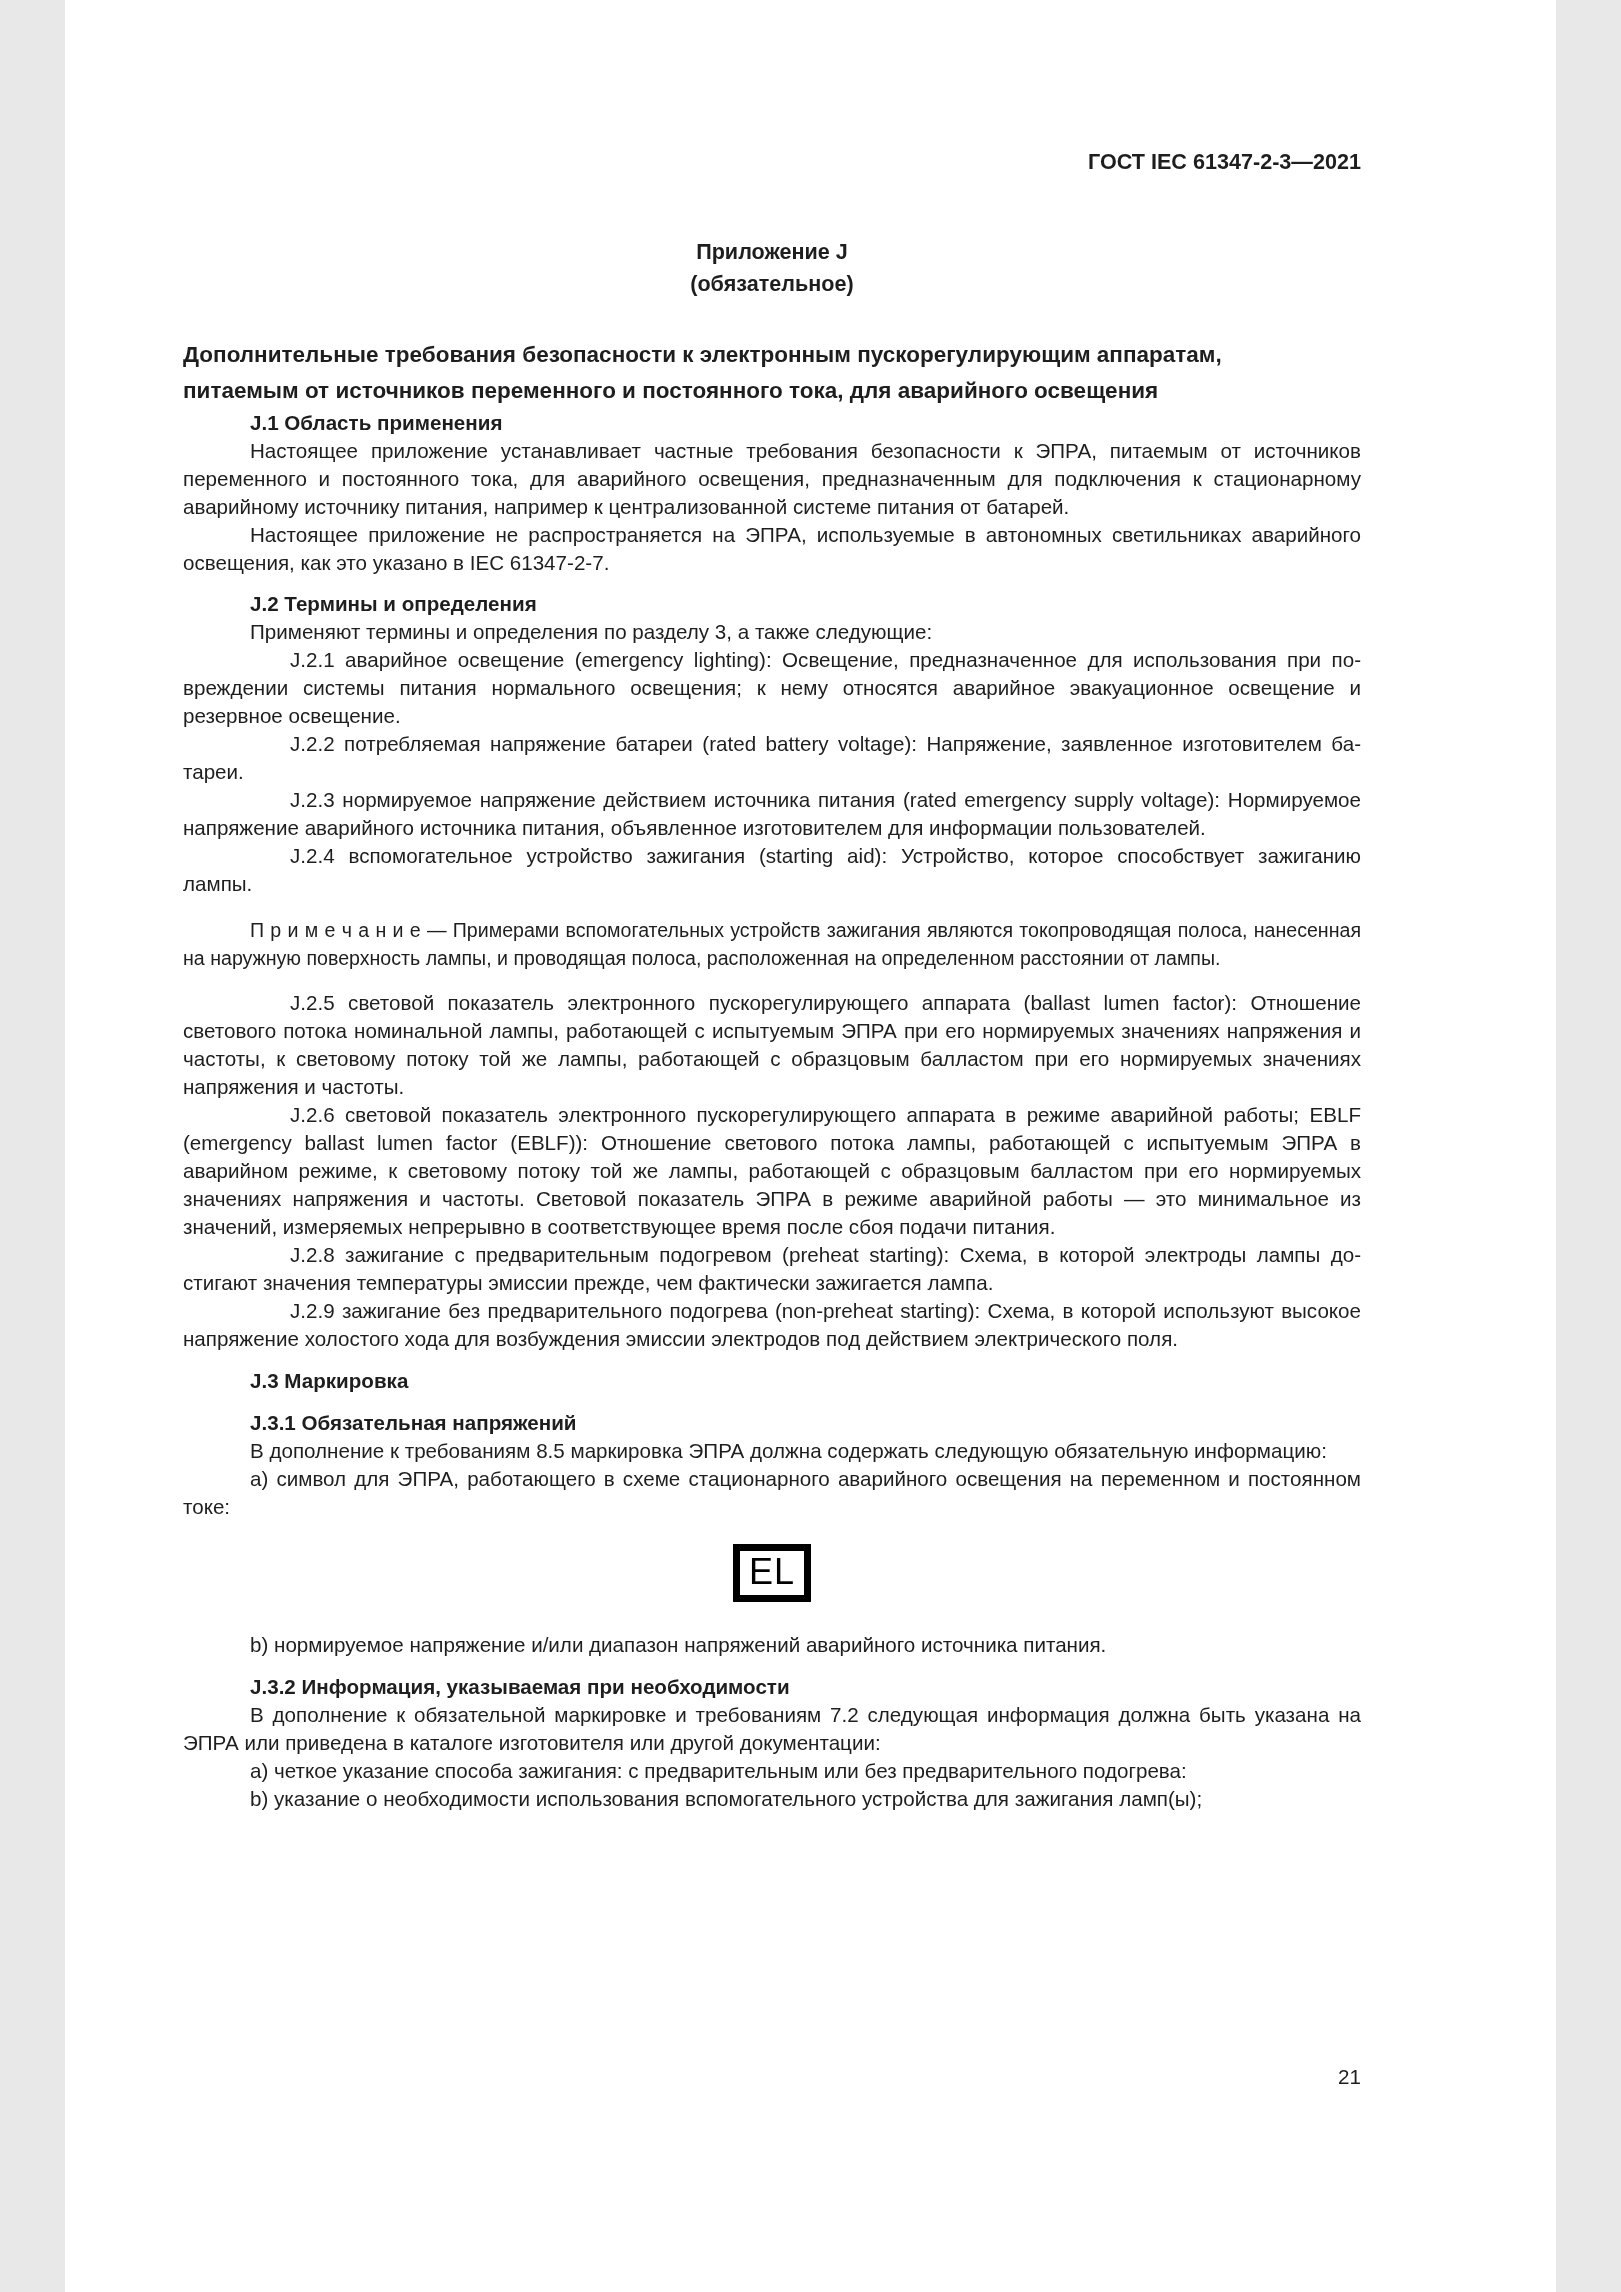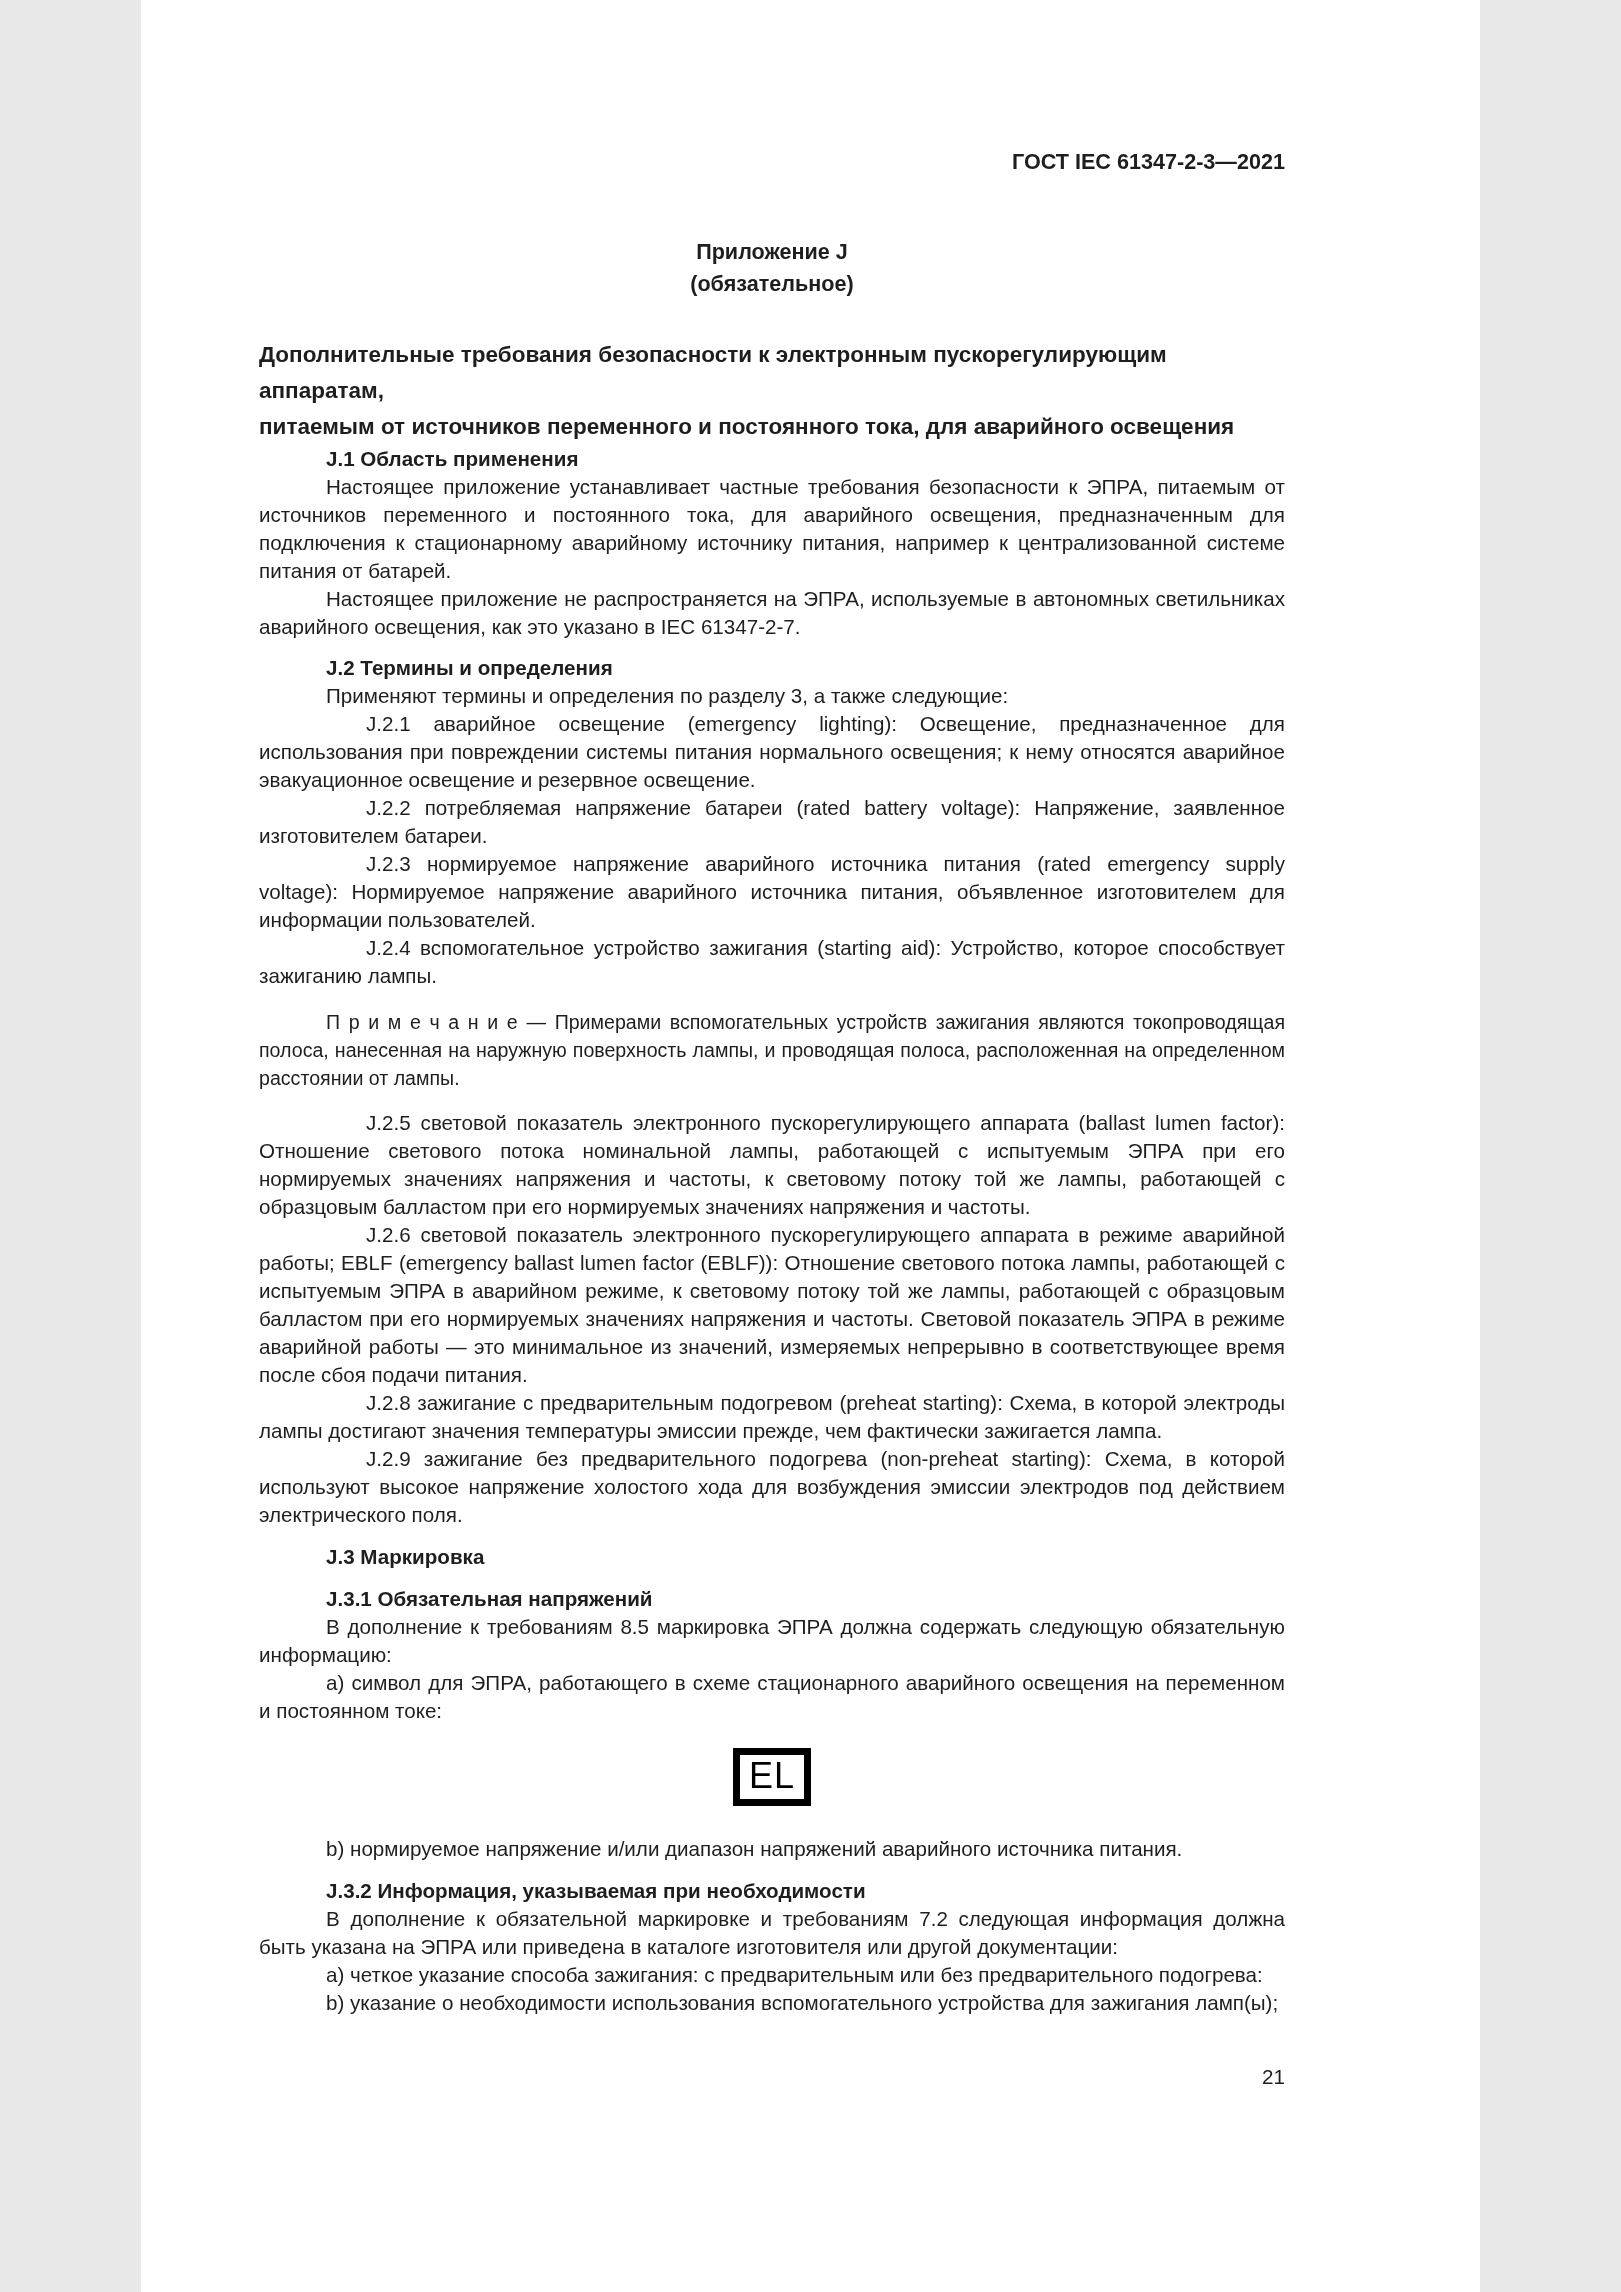--- a/index.html
+++ b/index.html
@@ -1,18 +1,18 @@
 <!DOCTYPE html>
 <html><head>
 <meta charset="utf-8">
 <style>
   html,body { margin:0; padding:0; background:#e8e8e8; }
   .page {
     position:relative;
-    width:1339px; height:2293px;
+    width:1491px; height:2293px;
     margin:0 auto;
     background:#ffffff;
     font-family:"Liberation Sans", sans-serif;
     font-size:20.6px;
     line-height:28px;
     color:#1e1e1e;
     overflow:hidden;
     box-sizing:border-box;
     padding:149px 195px 0 118px; 
   }
@@ -96,21 +96,21 @@
   </div>
 
   <div class="doc-body" id="doc-body">
       <div class="heading h2" style="margin-top: 0px;">J.1 Область применения</div>
       <div class="p"><span>Настоящее приложение устанавливает частные требования безопасности к ЭПРА, питаемым от источников переменного и постоянного тока, для аварийного освещения, предназначенным для подключения к стационарному аварийному источнику питания, например к централизованной системе питания от батарей.</span></div>
       <div class="p"><span>Настоящее приложение не распространяется на ЭПРА, используемые в автономных светильниках аварийно­го освещения, как это указано в IEC 61347-2-7.</span></div>
       <div class="heading h2">J.2 Термины и определения</div>
       <div class="p"><span>Применяют термины и определения по разделу 3, а также следующие:</span></div>
       <div class="p"><span class="b">J.2.1 аварийное освещение</span><span> (emergency lighting): Освещение, предназначенное для использования при по­вреждении системы питания нормального освещения; к нему относятся аварийное эвакуационное освещение и резервное освещение.</span></div>
       <div class="p"><span class="b">J.2.2 потребляемая напряжение батареи</span><span> (rated battery voltage): Напряжение, заявленное изготовителем ба­тареи.</span></div>
-      <div class="p"><span class="b">J.2.3 нормируемое напряжение аварийного источника питания</span><span> (rated emergency supply voltage): Норми­руемое напряжение аварийного источника питания, объявленное изготовителем для информации пользователей.</span></div>
+      <div class="p"><span class="b">J.2.3 нормируемое напряжение действием источника питания</span><span> (rated emergency supply voltage): Норми­руемое напряжение аварийного источника питания, объявленное изготовителем для информации пользователей.</span></div>
       <div class="p"><span class="b">J.2.4 вспомогательное устройство зажигания</span><span> (starting aid): Устройство, которое способствует зажиганию лампы.</span></div>
       <div class="note"><span>П р и м е ч а н и е — Примерами вспомогательных устройств зажигания являются токопроводящая полоса, нанесенная на наружную поверхность лампы, и проводящая полоса, расположенная на определенном расстоянии от лампы.</span></div>
       <div class="p"><span class="b">J.2.5 световой показатель электронного пускорегулирующего аппарата</span><span> (ballast lumen factor): Отношение светового потока номинальной лампы, работающей с испытуемым ЭПРА при его нормируемых значениях напря­жения и частоты, к световому потоку той же лампы, работающей с образцовым балластом при его нормируемых значениях напряжения и частоты.</span></div>
       <div class="p"><span class="b">J.2.6 световой показатель электронного пускорегулирующего аппарата в режиме аварийной работы;</span><span> EBLF (emergency ballast lumen factor (EBLF)): Отношение светового потока лампы, работающей с испытуемым ЭПРА в аварийном режиме, к световому потоку той же лампы, работающей с образцовым балластом при его нор­мируемых значениях напряжения и частоты. Световой показатель ЭПРА в режиме аварийной работы — это мини­мальное из значений, измеряемых непрерывно в соответствующее время после сбоя подачи питания.</span></div>
       <div class="p"><span class="b">J.2.8 зажигание с предварительным подогревом</span><span> (preheat starting): Схема, в которой электроды лампы до­стигают значения температуры эмиссии прежде, чем фактически зажигается лампа.</span></div>
       <div class="p"><span class="b">J.2.9 зажигание без предварительного подогрева</span><span> (non-preheat starting): Схема, в которой используют вы­сокое напряжение холостого хода для возбуждения эмиссии электродов под действием электрического поля.</span></div>
       <div class="heading h2">J.3 Маркировка</div>
       <div class="heading h3">J.3.1 Обязательная напряжений</div>
       <div class="p"><span>В дополнение к требованиям 8.5 маркировка ЭПРА должна содержать следующую обязательную инфор­мацию:</span></div>
       <div class="p"><span>а) символ для ЭПРА, работающего в схеме стационарного аварийного освещения на переменном и посто­янном токе:</span></div>

